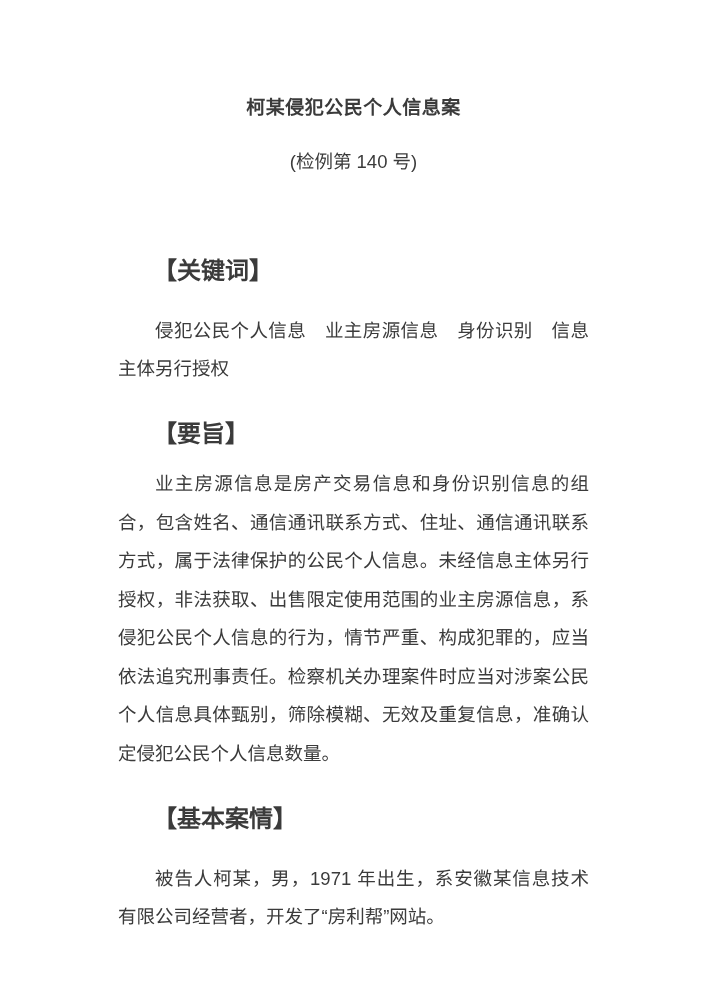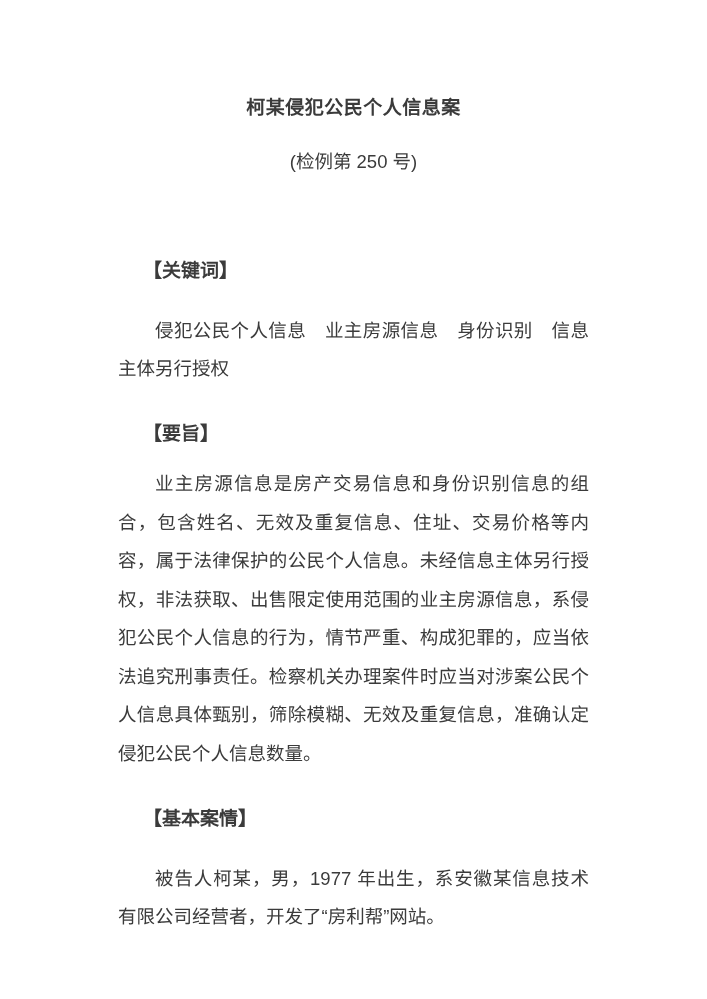--- a/index.html
+++ b/index.html
@@ -31,21 +31,21 @@
   }
   .case-number {
     margin: 15px 0 0 0;
     font-size: 18.5px;
     line-height: 38.5px;
     font-weight: 400;
     text-align: center;
   }
   .sec-heading {
     margin: 0;
-    font-size: 19px;
+    font-size: 24px;
     line-height: 38.5px;
     font-weight: 700;
     text-indent: 2em;
     text-align: left;
   }
   .sec-body {
     margin: 13px;
     font-size: 18.5px;
     line-height: 38.5px;
     font-weight: 400;
@@ -62,30 +62,30 @@
   .sec-facts .sec-heading    { margin-top: 27px; }
   .sec-facts .sec-body       { margin-top: 21px; }
 </style>
 </head>
 <body style="color: rgb(59, 59, 59); background: rgb(255, 255, 255);">
 
 <div class="page">
 
   <h1 class="doc-title">柯某侵犯公民个人信息案</h1>
 
-  <p class="case-number">(检例第 250 号)</p>
+  <p class="case-number">(检例第 140 号)</p>
 
   <section class="sec-keywords">
     <h2 class="sec-heading">【关键词】</h2>
     <p class="sec-body">侵犯公民个人信息　业主房源信息　身份识别　信息主体另行授权</p>
   </section>
 
   <section class="sec-gist">
     <h2 class="sec-heading">【要旨】</h2>
-    <p class="sec-body">业主房源信息是房产交易信息和身份识别信息的组合，包含姓名、无效及重复信息、住址、交易价格等内容，属于法律保护的公民个人信息。未经信息主体另行授权，非法获取、出售限定使用范围的业主房源信息，系侵犯公民个人信息的行为，情节严重、构成犯罪的，应当依法追究刑事责任。检察机关办理案件时应当对涉案公民个人信息具体甄别，筛除模糊、无效及重复信息，准确认定侵犯公民个人信息数量。</p>
+    <p class="sec-body">业主房源信息是房产交易信息和身份识别信息的组合，包含姓名、通信通讯联系方式、住址、通信通讯联系方式，属于法律保护的公民个人信息。未经信息主体另行授权，非法获取、出售限定使用范围的业主房源信息，系侵犯公民个人信息的行为，情节严重、构成犯罪的，应当依法追究刑事责任。检察机关办理案件时应当对涉案公民个人信息具体甄别，筛除模糊、无效及重复信息，准确认定侵犯公民个人信息数量。</p>
   </section>
 
   <section class="sec-facts">
     <h2 class="sec-heading">【基本案情】</h2>
-    <p class="sec-body">被告人柯某，男，1977 年出生，系安徽某信息技术有限公司经营者，开发了“房利帮”网站。</p>
+    <p class="sec-body">被告人柯某，男，1971 年出生，系安徽某信息技术有限公司经营者，开发了“房利帮”网站。</p>
   </section>
 
 </div>
 
 </body></html>

